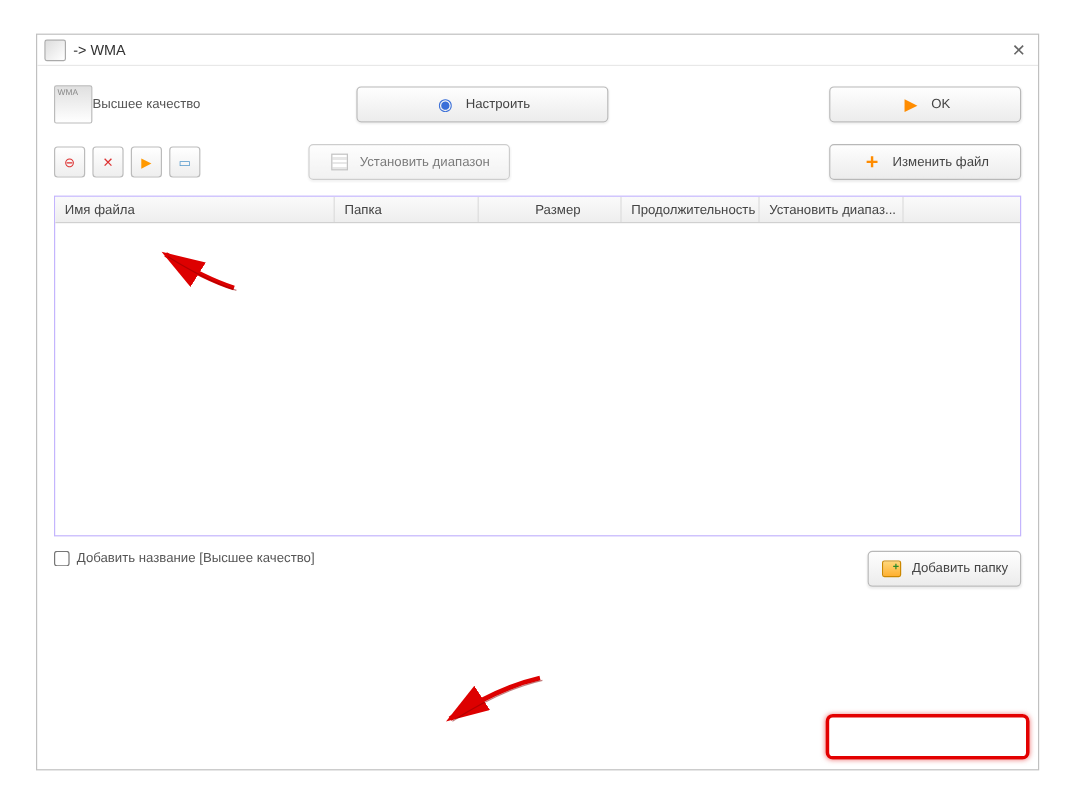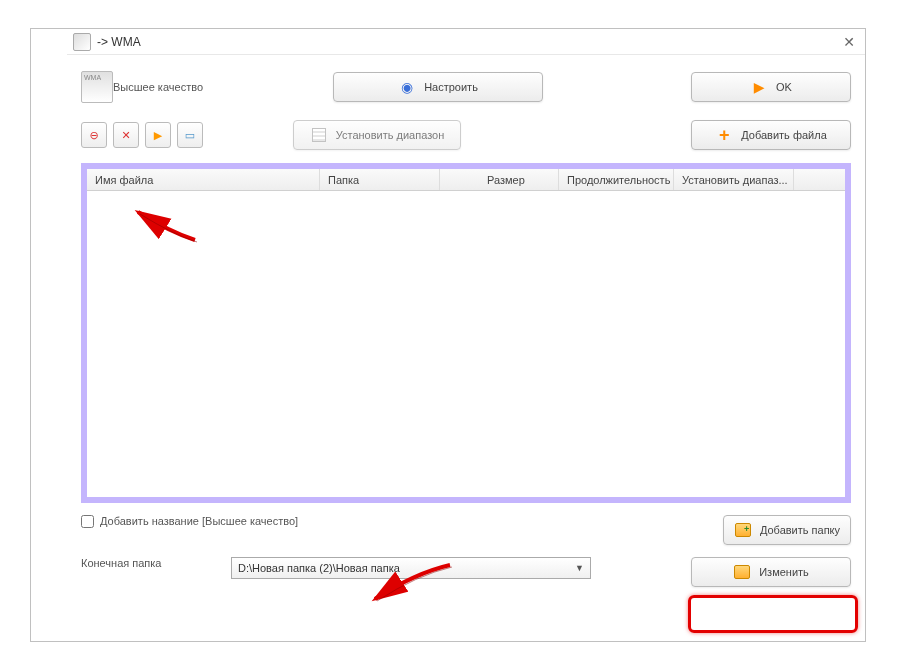--- a/index.html
+++ b/index.html
@@ -1,17 +1,17 @@
 <!DOCTYPE html>
 <html><head>
 <meta charset="utf-8">
 <style>
 * { box-sizing: border-box; margin: 0; padding: 0; font-family: Tahoma, Arial, sans-serif; font-size: 11px; }
 body { background: #fff; width: 897px; height: 672px; position: relative; }
-.window { position: absolute; left: 30px; top: 28px; width: 836px; height: 614px; border: 1px solid #c0c0c0; background: #fff; padding-left: 36px; }
+.window { position: absolute; left: 30px; top: 28px; width: 836px; height: 614px; border: 1px solid #c0c0c0; background: #fff; }
 .titlebar { height: 26px; display: flex; align-items: center; padding: 0 6px; border-bottom: 1px solid #e8e8e8; }
 .app-icon { width: 18px; height: 18px; background: linear-gradient(135deg,#ddd,#fff); border: 1px solid #aaa; border-radius: 2px; margin-right: 6px; }
 .titlebar-text { font-size: 12px; color: #333; flex: 1; }
 .close-x { width: 20px; height: 20px; display: flex; align-items: center; justify-content: center; color: #666; cursor: pointer; font-size: 14px; }
 .content { padding: 12px 14px; }
 .top-row { display: flex; align-items: center; height: 40px; margin-bottom: 10px; }
 .wma-icon { width: 32px; height: 32px; background: linear-gradient(#e0e0e0,#fff); border: 1px solid #bbb; border-radius: 2px; position: relative; }
 .wma-icon::before { content:"WMA"; position:absolute; top:2px; left:2px; font-size:7px; color:#888; }
 .quality-label { color: #555; width: 130px; }
 .btn { height: 30px; border: 1px solid #b8b8b8; border-radius: 4px; background: linear-gradient(#fefefe,#ececec); display: flex; align-items: center; justify-content: center; gap: 8px; cursor: pointer; color: #444; box-shadow: 0 1px 2px rgba(0,0,0,0.08); }
@@ -20,21 +20,21 @@
 .btn-ok { width: 160px; margin-left: auto; }
 .btn-range { width: 168px; margin-left: 90px; opacity: 0.7; }
 .btn-addfile { width: 160px; margin-left: auto; }
 .plus-ico { color: #ff8c00; font-weight: bold; font-size: 18px; }
 .arrow-ico { color: #ff8c00; font-size: 14px; }
 .gear-ico { color: #3a6fd8; font-size: 14px; }
 .film-ico { width: 14px; height: 14px; border: 1px solid #aaa; background: repeating-linear-gradient(0deg,#ddd 0,#ddd 2px,#fff 2px,#fff 4px); }
 .second-row { display: flex; align-items: center; height: 36px; margin-bottom: 10px; }
 .small-btns { display: flex; gap: 6px; }
 .small-btn { width: 26px; height: 26px; border: 1px solid #bbb; border-radius: 3px; background: linear-gradient(#fff,#eee); display: flex; align-items: center; justify-content: center; cursor: pointer; }
-.table-wrap { border: 6px solid #c4b5fd; height: 340px; overflow: hidden; }
+.table-wrap { border: 1px solid #c4b5fd; height: 284px; overflow: hidden; }
 .thead { display: flex; background: linear-gradient(#fafafa,#eee); border-bottom: 1px solid #d0d0d0; height: 22px; align-items: center; }
 .th { padding: 0 8px; border-right: 1px solid #ddd; color: #444; height: 100%; display: flex; align-items: center; overflow: hidden; white-space: nowrap; text-overflow: ellipsis; }
 .col-name { width: 233px; }
 .col-folder { width: 120px; }
 .col-size { width: 80px; margin-left: 39px; }
 .col-dur { width: 115px; text-align: center; }
 .col-range { width: 120px; }
 .trow { display: flex; height: 20px; align-items: center; border: 1px dashed #999; margin: 1px; }
 .td { padding: 0 8px; overflow: hidden; white-space: nowrap; color: #333; }
 .note-ico { display: inline-block; width: 10px; color: #2a6fd6; margin-right: 2px; }
@@ -94,21 +94,21 @@
           </div>
       </div>
       <div class="btn btn-range">
         <span class="btn-icon">
             <span class="film-ico"></span>
           </span>
         <span>Установить диапазон</span>
       </div>
       <div class="btn btn-addfile">
         <span class="btn-icon plus-ico">+</span>
-        <span>Добавить файла</span>
+        <span>Изменить файл</span>
       </div>
     </div>
 
     <div class="table-wrap">
       <div class="thead">
         <div class="th col-name">Имя файла</div>
         <div class="th col-folder">Папка</div>
         <div class="th col-size">Размер</div>
         <div class="th col-dur">Продолжительность</div>
         <div class="th col-range">Установить диапаз...</div>
@@ -117,33 +117,20 @@
 
     <div class="bottom-area">
       <div class="bot-row">
         <input type="checkbox" class="chk" style="">
         <span class="chk-label">Добавить название [Высшее качество]</span>
         <div class="btn btn-addfolder">
           <span class="btn-icon">
               <span class="folder-ico plus"></span>
             </span>
           <span>Добавить папку</span>
-        </div>
-      </div>
-      <div class="bot-row">
-        <div class="dest-label">Конечная папка</div>
-        <div class="dest-select">
-          <span class="dest-select-text">D:\Новая папка (2)\Новая папка</span>
-          <span class="sel-arrow">▼</span>
-        </div>
-        <div class="btn btn-change">
-          <span class="btn-icon">
-              <span class="folder-ico"></span>
-            </span>
-          <span>Изменить</span>
         </div>
       </div>
     </div>
 
   </div>
 </div>
 
 <div class="highlight-red" style="left:688px; top:595px; width:170px; height:38px;"></div>
 
 <svg class="arrow-svg" style="left:100px; top:200px;" width="120" height="50">

